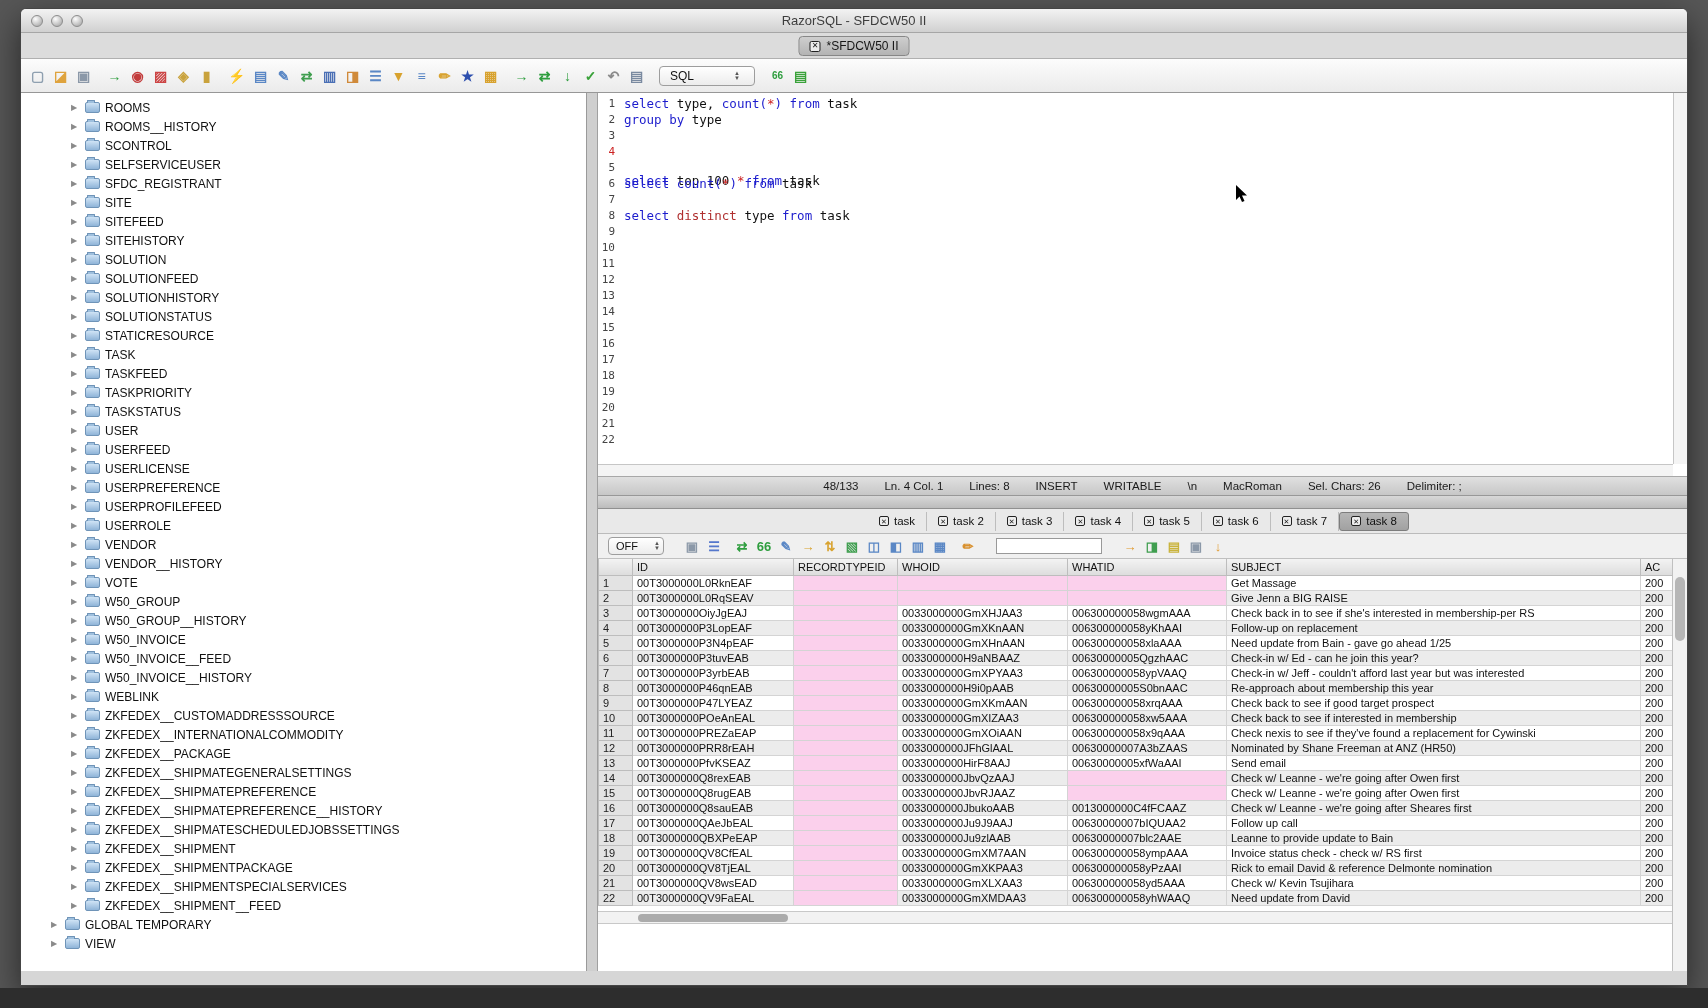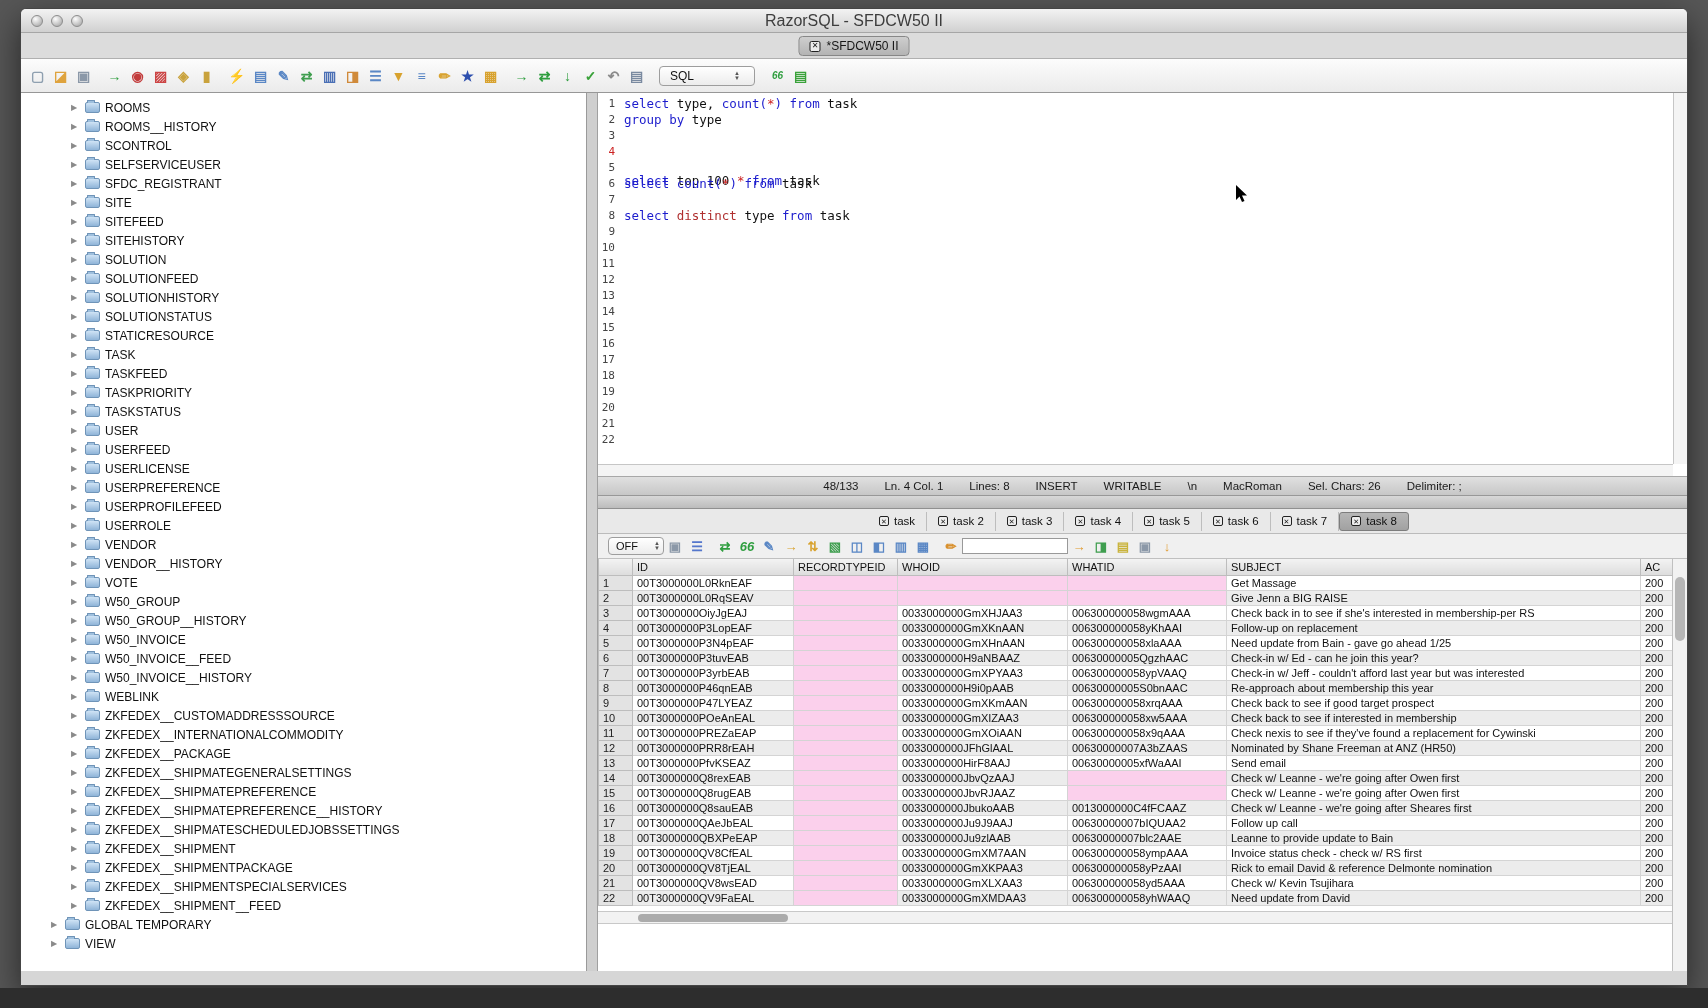--- a/index.html
+++ b/index.html
@@ -9,37 +9,37 @@
 
   #window { position:absolute; left:20px; top:8px; width:1668px; height:978px;
     background:#d6d6d6; border:1px solid #454545; border-radius:6px 6px 0 0;
     box-shadow:0 12px 34px rgba(0,0,0,.55); overflow:hidden; display:flex; flex-direction:column; }
 
   
   #titlebar { height:24px; background:linear-gradient(#f3f3f3,#d0d0d0); border-bottom:1px solid #a6a6a6;
     position:relative; display:flex; align-items:center; flex:none; }
   .traffic { display:flex; gap:8px; margin-left:10px; z-index:2; }
   .tl { width:12px; height:12px; border-radius:50%; background:radial-gradient(circle at 35% 30%, #fdfdfd,#b5b5b5 75%); border:1px solid #8d8d8d; }
-  #window-title { position:absolute; left:0; right:0; text-align:center; font-size:16px; color:#3d3d3d; }
+  #window-title { position:absolute; left:0; right:0; text-align:center; font-size:13px; color:#3d3d3d; }
 
   
   #tabstrip { height:26px; background:#dcdcdc; border-bottom:1px solid #b0b0b0; position:relative; flex:none; }
   #doc-tab { position:absolute; left:50%; transform:translateX(-50%); top:3px; height:20px; padding:0 10px;
     background:linear-gradient(#cecece,#b4b4b4); border:1px solid #878787; border-radius:4px;
     display:flex; align-items:center; gap:6px; font-size:12px; color:#161616; }
   .xbox { width:11px; height:11px; border:1px solid #222; border-radius:2px; background:#ececec;
     display:flex; align-items:center; justify-content:center; font-size:8px; line-height:1; color:#222; flex:none; }
 
   
   #toolbar { height:34px; background:linear-gradient(#fcfcfc,#ebebeb); border-bottom:1px solid #979797;
     display:flex; align-items:center; padding:0 8px; gap:14px; flex:none; }
   .tb-group { display:flex; gap:6px; align-items:center; }
   .tb-icon { width:17px; height:18px; display:flex; align-items:center; justify-content:center;
     font-size:14px; font-weight:bold; cursor:default; }
-  .tb-icon.txt { font-size:10px; font-style:italic; }
+  .tb-icon.txt { font-size:10px; }
   .selectbox { display:flex; align-items:center; justify-content:space-between; border:1px solid #9d9d9d;
     border-radius:4px; background:linear-gradient(#ffffff,#ececec); height:20px; width:96px;
     padding:0 14px 0 10px; font-size:12px; color:#111; }
   .stepper { display:flex; flex-direction:column; font-size:6px; color:#555; line-height:5px; text-align:center; }
 
   
   #main { flex:1; display:flex; min-height:0; }
   #sidebar { width:566px; flex:none; background:#fff; overflow:hidden; border-right:1px solid #9a9a9a; padding-top:5px; }
   .tree-row { height:19px; display:flex; align-items:center; gap:5px; font-size:12px; color:#111; white-space:nowrap; }
   .tree-row.lvl2 { padding-left:50px; }
@@ -80,21 +80,21 @@
   
   #results-tabs { height:25px; flex:none; background:#e9e9e9; border-bottom:1px solid #bbb;
     display:flex; align-items:center; padding-left:270px; }
   .rtab { height:19px; display:flex; align-items:center; gap:5px; padding:0 11px; font-size:11.5px;
     color:#111; border-right:1px solid #bdbdbd; cursor:default; }
   .rtab.active { background:linear-gradient(#b6b6b6,#a1a1a1); border:1px solid #7d7d7d; border-radius:3px; }
   .rtab .xbox { width:10px; height:10px; font-size:7px; }
 
   
   #results-toolbar { height:25px; flex:none; background:#f0f0f0; border-bottom:1px solid #c0c0c0;
-    display:flex; align-items:center; gap:3px; padding-left:10px; }
+    display:flex; align-items:center; gap:20px; padding-left:10px; }
   #results-toolbar .selectbox { width:56px; height:18px; font-size:11px; padding:0 3px 0 7px; }
   #results-toolbar .tb-icon { width:16px; height:16px; font-size:13px; }
   #search-input { width:106px; height:16px; border:1px solid #999; background:#fff; font-size:11px; padding:0 3px; }
 
   
   #table-area { flex:1; position:relative; overflow:hidden; background:#fff; min-height:0; }
   table { border-collapse:collapse; table-layout:fixed; width:1087px; font-size:11px; }
   col.c0{width:34px} col.c1{width:161px} col.c2{width:104px} col.c3{width:170px}
   col.c4{width:159px} col.c5{width:414px} col.c6{width:45px}
   th { background:linear-gradient(#f3f3f3,#dddddd); border:1px solid #bdbdbd; border-top:none;

